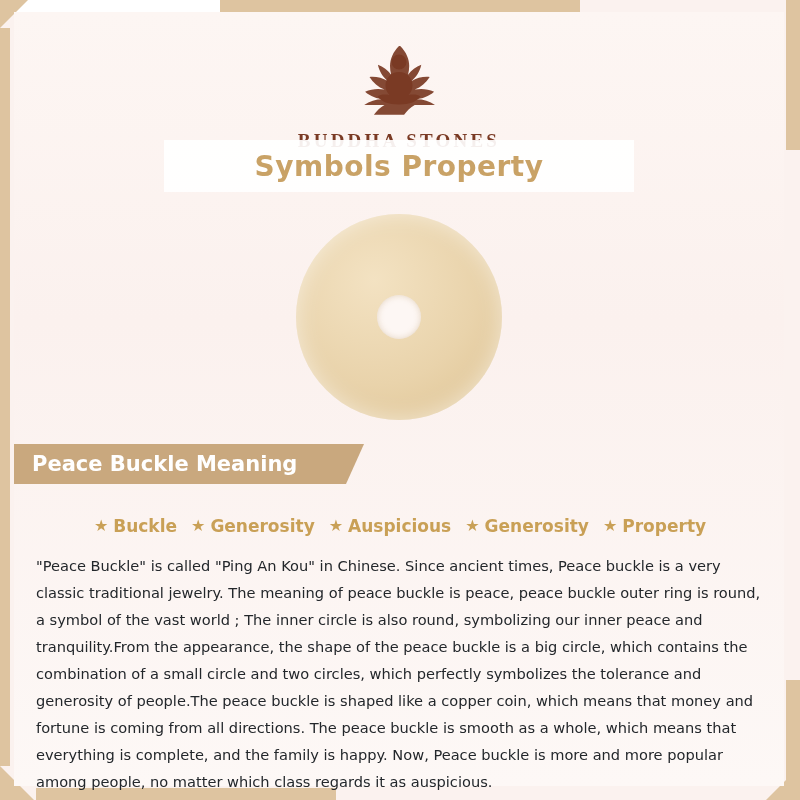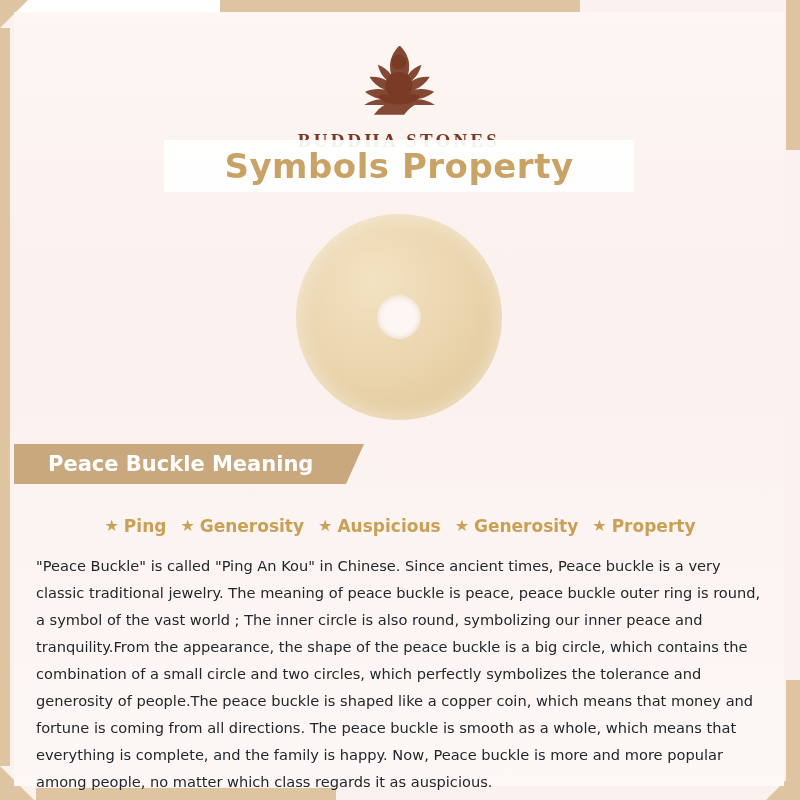--- a/index.html
+++ b/index.html
@@ -94,21 +94,21 @@
   }
 
   
   .title-bar {
     position: absolute;
     top: 128px; left: 150px; width: 470px; height: 52px;
     background: rgba(255,255,255,0.92);
     display: flex; align-items: center; justify-content: center;
   }
   .title-bar .title {
-    font-size: 34px;
+    font-size: 28px;
     font-weight: 700;
     color: #c9a266;
     letter-spacing: 0.5px;
     font-family: "DejaVu Sans", sans-serif;
     text-align: right;
   }
 
   
   .hero {
     position: absolute;
@@ -134,21 +134,21 @@
   .ribbon {
     position: absolute;
     top: 444px; left: 14px; width: 332px; height: 40px;
     background: #c9a87e;
     display: flex; align-items: center;
   }
   .ribbon-label {
     color: #ffffff;
     font-size: 21px;
     font-weight: 700;
-    padding-left: 34px;
+    padding-left: 18px;
     font-family: "DejaVu Sans", sans-serif;
   }
   .ribbon-notch {
     position: absolute;
     top: 444px; left: 346px;
     width: 0; height: 0;
     border-top: 40px solid #c9a87e;
     border-right: 18px solid transparent;
   }
 
@@ -223,21 +223,21 @@
   </div>
 
   <div class="ribbon">
     <div class="ribbon-label">Peace Buckle Meaning</div>
   </div>
   <div class="ribbon-notch"></div>
 
   <div class="keywords">
     <div class="kw">
       <span class="star">★</span>
-      <span>Ping</span>
+      <span>Buckle</span>
     </div>
     <div class="kw">
       <span class="star">★</span>
       <span>Generosity</span>
     </div>
     <div class="kw">
       <span class="star">★</span>
       <span>Auspicious</span>
     </div>
     <div class="kw">

